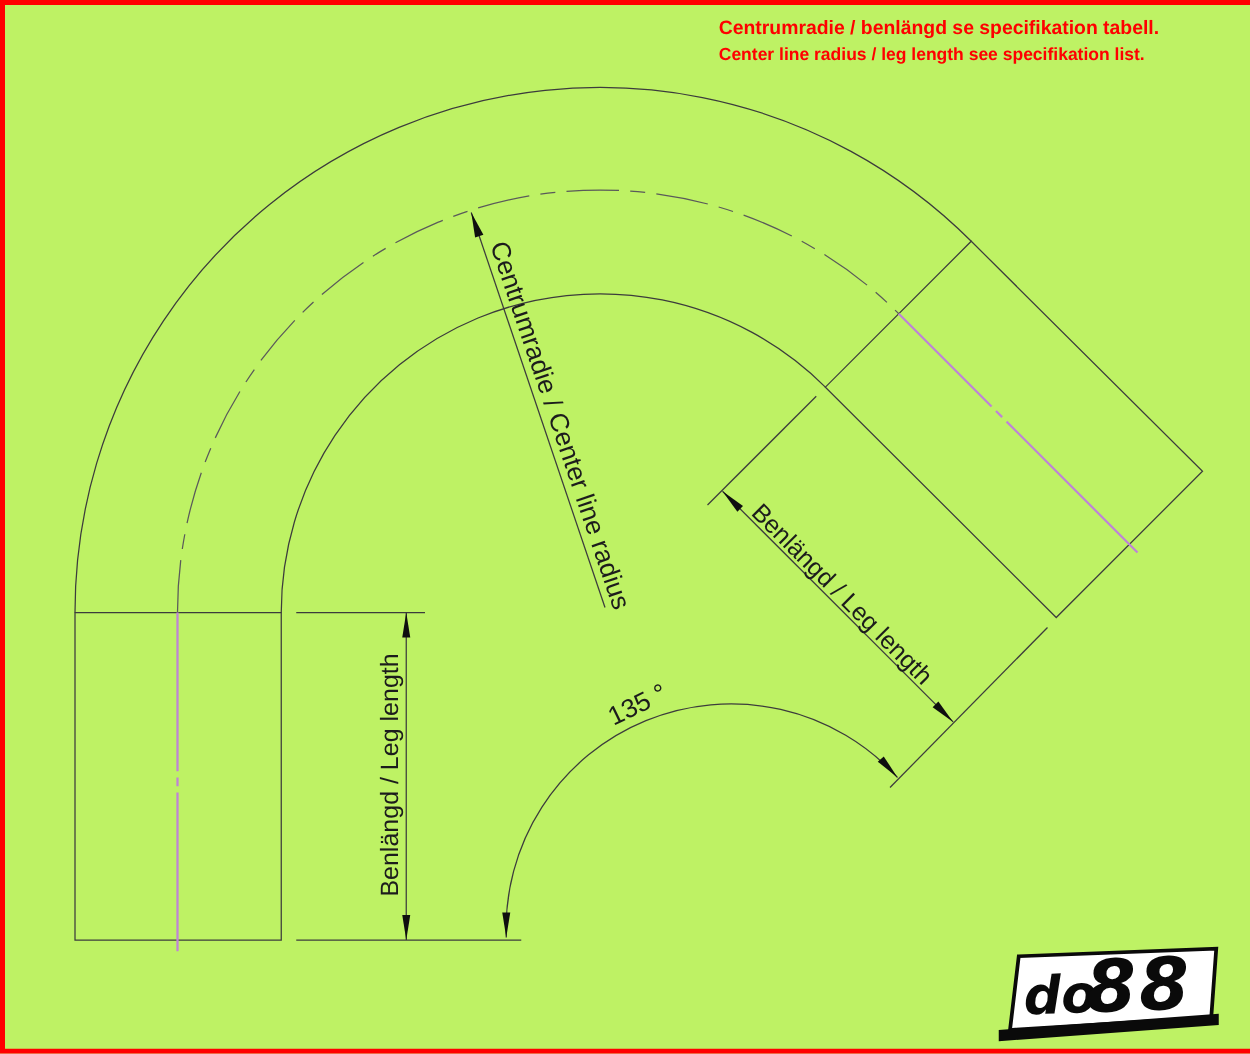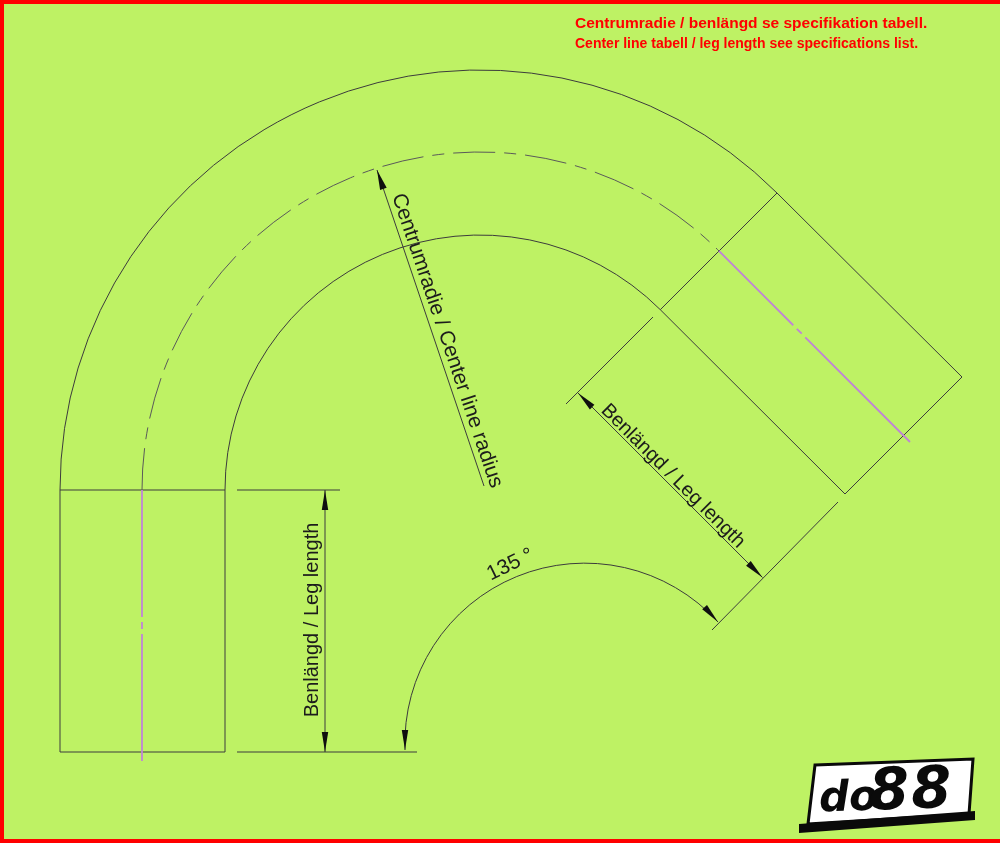--- a/index.html
+++ b/index.html
@@ -29,21 +29,21 @@
   .logo{position:absolute;left:793px;top:744px;width:188px;height:88px;}
   .logo text{font-family:"DejaVu Sans",sans-serif;font-weight:bold;font-style:italic;fill:#0a0a0a;}
 </style>
 </head>
 <body>
 
 <div class="canvas">
 
   <div class="note">
     <div class="note-line1">Centrumradie / benlängd se specifikation tabell.</div>
-    <div class="note-line2">Center line tabell / leg length see specifications list.</div>
+    <div class="note-line2">Center line radius / leg length see specifikation list.</div>
   </div>
 
   <svg width="992" height="835" viewBox="4 4 992 835">
 
     <g>
       <path class="thin" d="M 60,490 A 420,420 0 0 1 777,193"></path>
       <path class="thin" d="M 225,490 A 255,255 0 0 1 660.3,309.7"></path>
       <path class="thin" d="M 60,490 L 60,752 L 225,752 L 225,490 Z"></path>
       <path class="thin" d="M 777,193 L 962,377 L 845,494 L 660.3,309.7 Z"></path>
     </g>

